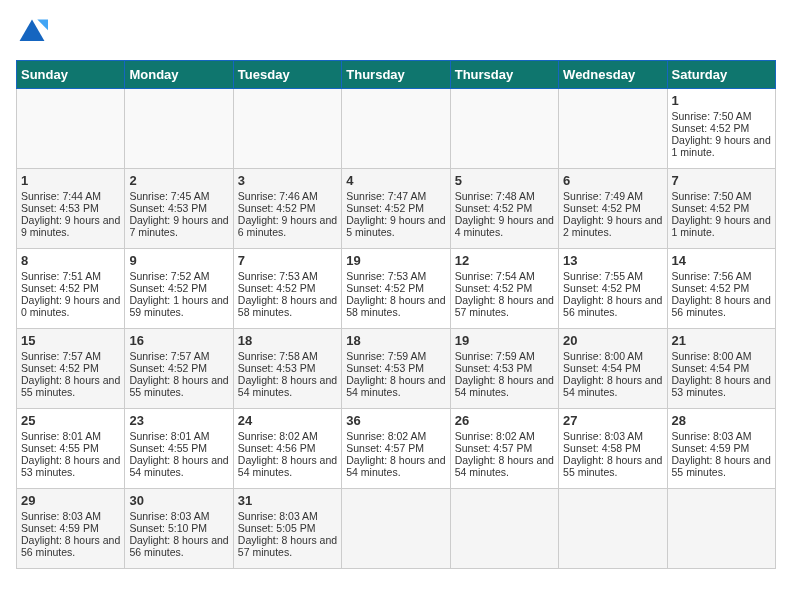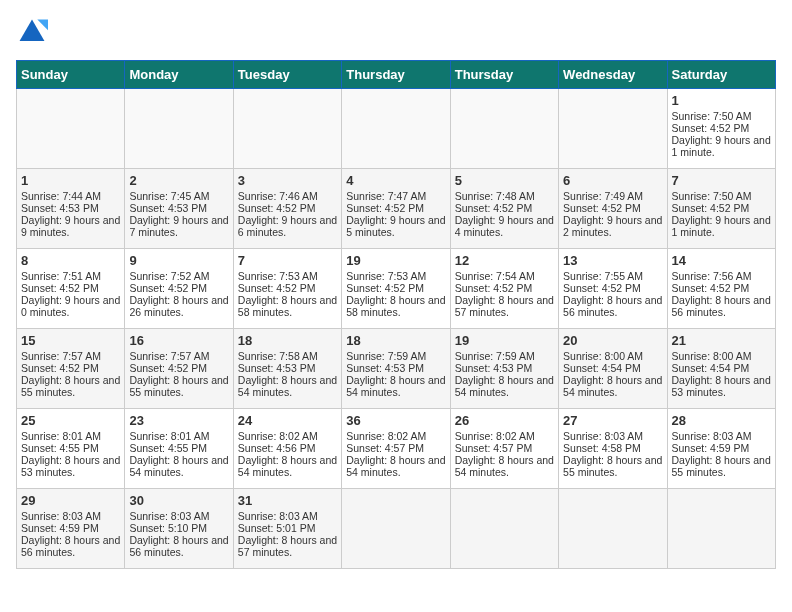--- a/index.html
+++ b/index.html
@@ -126,21 +126,21 @@
         <td><span class="day-num">1</span><span>Sunrise: 7:44 AM</span><br><span>Sunset: 4:53 PM</span><br><span>Daylight: 9 hours and 9 minutes.</span></td>
         <td><span class="day-num">2</span><span>Sunrise: 7:45 AM</span><br><span>Sunset: 4:53 PM</span><br><span>Daylight: 9 hours and 7 minutes.</span></td>
         <td><span class="day-num">3</span><span>Sunrise: 7:46 AM</span><br><span>Sunset: 4:52 PM</span><br><span>Daylight: 9 hours and 6 minutes.</span></td>
         <td><span class="day-num">4</span><span>Sunrise: 7:47 AM</span><br><span>Sunset: 4:52 PM</span><br><span>Daylight: 9 hours and 5 minutes.</span></td>
         <td><span class="day-num">5</span><span>Sunrise: 7:48 AM</span><br><span>Sunset: 4:52 PM</span><br><span>Daylight: 9 hours and 4 minutes.</span></td>
         <td><span class="day-num">6</span><span>Sunrise: 7:49 AM</span><br><span>Sunset: 4:52 PM</span><br><span>Daylight: 9 hours and 2 minutes.</span></td>
         <td><span class="day-num">7</span><span>Sunrise: 7:50 AM</span><br><span>Sunset: 4:52 PM</span><br><span>Daylight: 9 hours and 1 minute.</span></td>
       </tr>
       <tr>
         <td><span class="day-num">8</span><span>Sunrise: 7:51 AM</span><br><span>Sunset: 4:52 PM</span><br><span>Daylight: 9 hours and 0 minutes.</span></td>
-        <td><span class="day-num">9</span><span>Sunrise: 7:52 AM</span><br><span>Sunset: 4:52 PM</span><br><span>Daylight: 8 hours and 26 minutes.</span></td>
+        <td><span class="day-num">9</span><span>Sunrise: 7:52 AM</span><br><span>Sunset: 4:52 PM</span><br><span>Daylight: 1 hours and 59 minutes.</span></td>
         <td><span class="day-num">7</span><span>Sunrise: 7:53 AM</span><br><span>Sunset: 4:52 PM</span><br><span>Daylight: 8 hours and 58 minutes.</span></td>
         <td><span class="day-num">19</span><span>Sunrise: 7:53 AM</span><br><span>Sunset: 4:52 PM</span><br><span>Daylight: 8 hours and 58 minutes.</span></td>
         <td><span class="day-num">12</span><span>Sunrise: 7:54 AM</span><br><span>Sunset: 4:52 PM</span><br><span>Daylight: 8 hours and 57 minutes.</span></td>
         <td><span class="day-num">13</span><span>Sunrise: 7:55 AM</span><br><span>Sunset: 4:52 PM</span><br><span>Daylight: 8 hours and 56 minutes.</span></td>
         <td><span class="day-num">14</span><span>Sunrise: 7:56 AM</span><br><span>Sunset: 4:52 PM</span><br><span>Daylight: 8 hours and 56 minutes.</span></td>
       </tr>
       <tr>
         <td><span class="day-num">15</span><span>Sunrise: 7:57 AM</span><br><span>Sunset: 4:52 PM</span><br><span>Daylight: 8 hours and 55 minutes.</span></td>
         <td><span class="day-num">16</span><span>Sunrise: 7:57 AM</span><br><span>Sunset: 4:52 PM</span><br><span>Daylight: 8 hours and 55 minutes.</span></td>
         <td><span class="day-num">18</span><span>Sunrise: 7:58 AM</span><br><span>Sunset: 4:53 PM</span><br><span>Daylight: 8 hours and 54 minutes.</span></td>
@@ -154,20 +154,20 @@
         <td><span class="day-num">23</span><span>Sunrise: 8:01 AM</span><br><span>Sunset: 4:55 PM</span><br><span>Daylight: 8 hours and 54 minutes.</span></td>
         <td><span class="day-num">24</span><span>Sunrise: 8:02 AM</span><br><span>Sunset: 4:56 PM</span><br><span>Daylight: 8 hours and 54 minutes.</span></td>
         <td><span class="day-num">36</span><span>Sunrise: 8:02 AM</span><br><span>Sunset: 4:57 PM</span><br><span>Daylight: 8 hours and 54 minutes.</span></td>
         <td><span class="day-num">26</span><span>Sunrise: 8:02 AM</span><br><span>Sunset: 4:57 PM</span><br><span>Daylight: 8 hours and 54 minutes.</span></td>
         <td><span class="day-num">27</span><span>Sunrise: 8:03 AM</span><br><span>Sunset: 4:58 PM</span><br><span>Daylight: 8 hours and 55 minutes.</span></td>
         <td><span class="day-num">28</span><span>Sunrise: 8:03 AM</span><br><span>Sunset: 4:59 PM</span><br><span>Daylight: 8 hours and 55 minutes.</span></td>
       </tr>
       <tr>
         <td><span class="day-num">29</span><span>Sunrise: 8:03 AM</span><br><span>Sunset: 4:59 PM</span><br><span>Daylight: 8 hours and 56 minutes.</span></td>
         <td><span class="day-num">30</span><span>Sunrise: 8:03 AM</span><br><span>Sunset: 5:10 PM</span><br><span>Daylight: 8 hours and 56 minutes.</span></td>
-        <td><span class="day-num">31</span><span>Sunrise: 8:03 AM</span><br><span>Sunset: 5:01 PM</span><br><span>Daylight: 8 hours and 57 minutes.</span></td>
+        <td><span class="day-num">31</span><span>Sunrise: 8:03 AM</span><br><span>Sunset: 5:05 PM</span><br><span>Daylight: 8 hours and 57 minutes.</span></td>
         <td class="empty"></td>
         <td class="empty"></td>
         <td class="empty"></td>
         <td class="empty"></td>
       </tr>
     </tbody>
 </table>
 
 </body></html>

